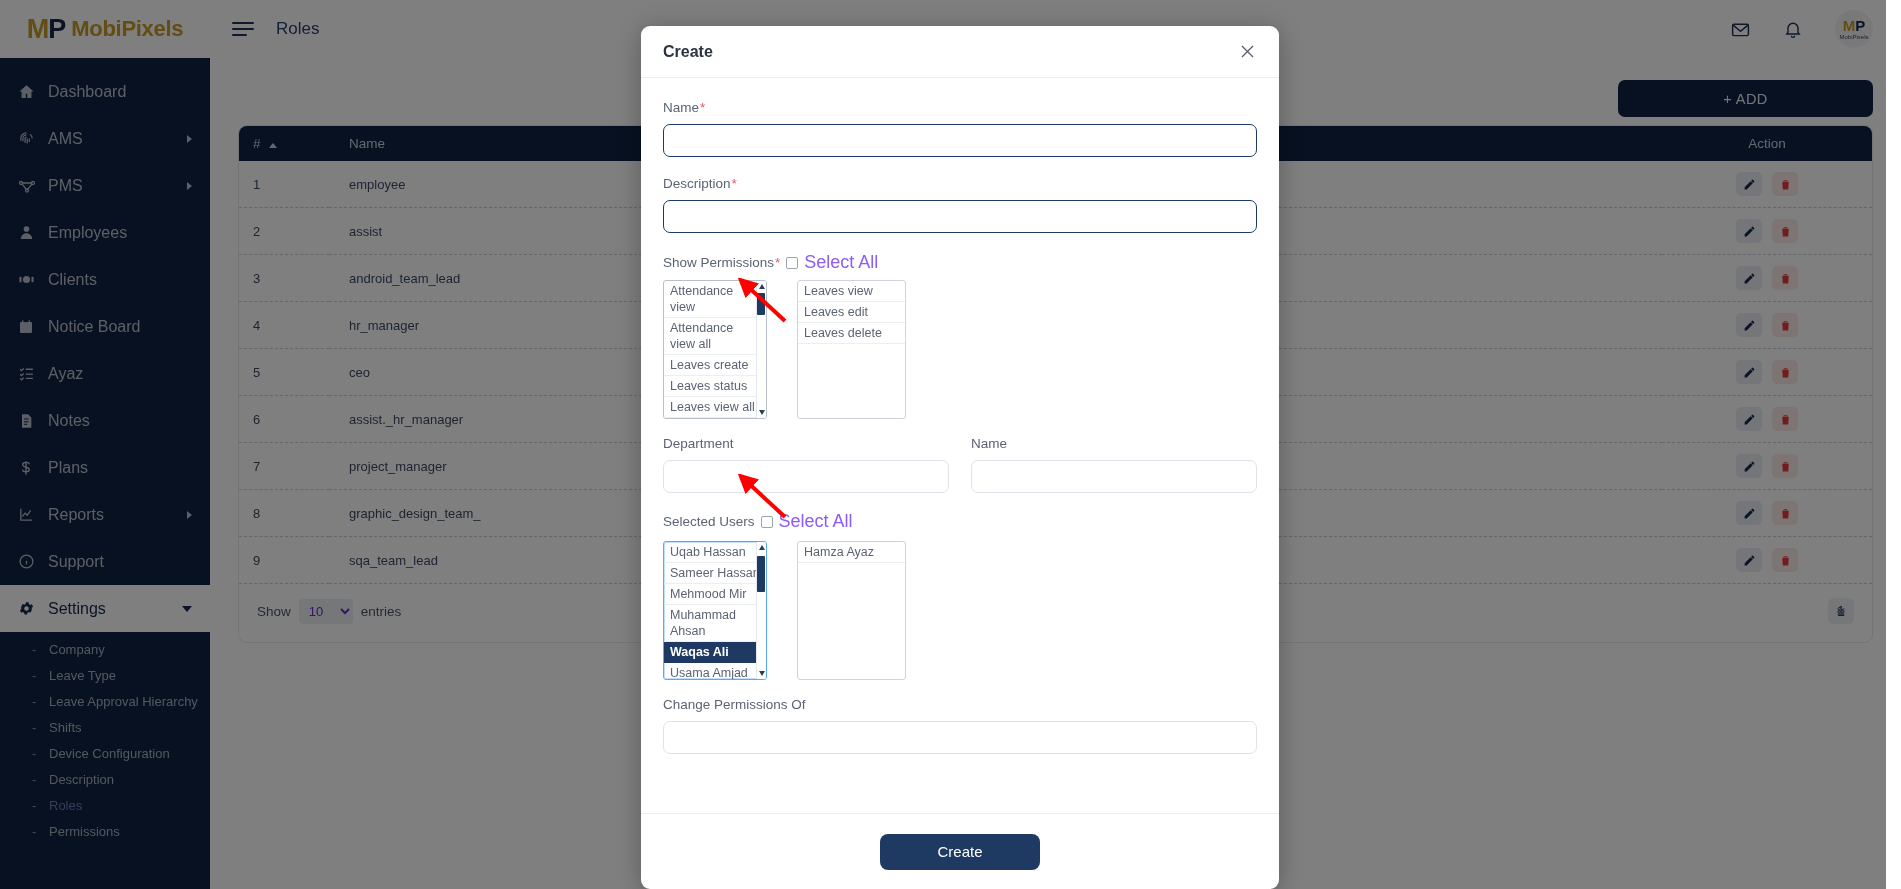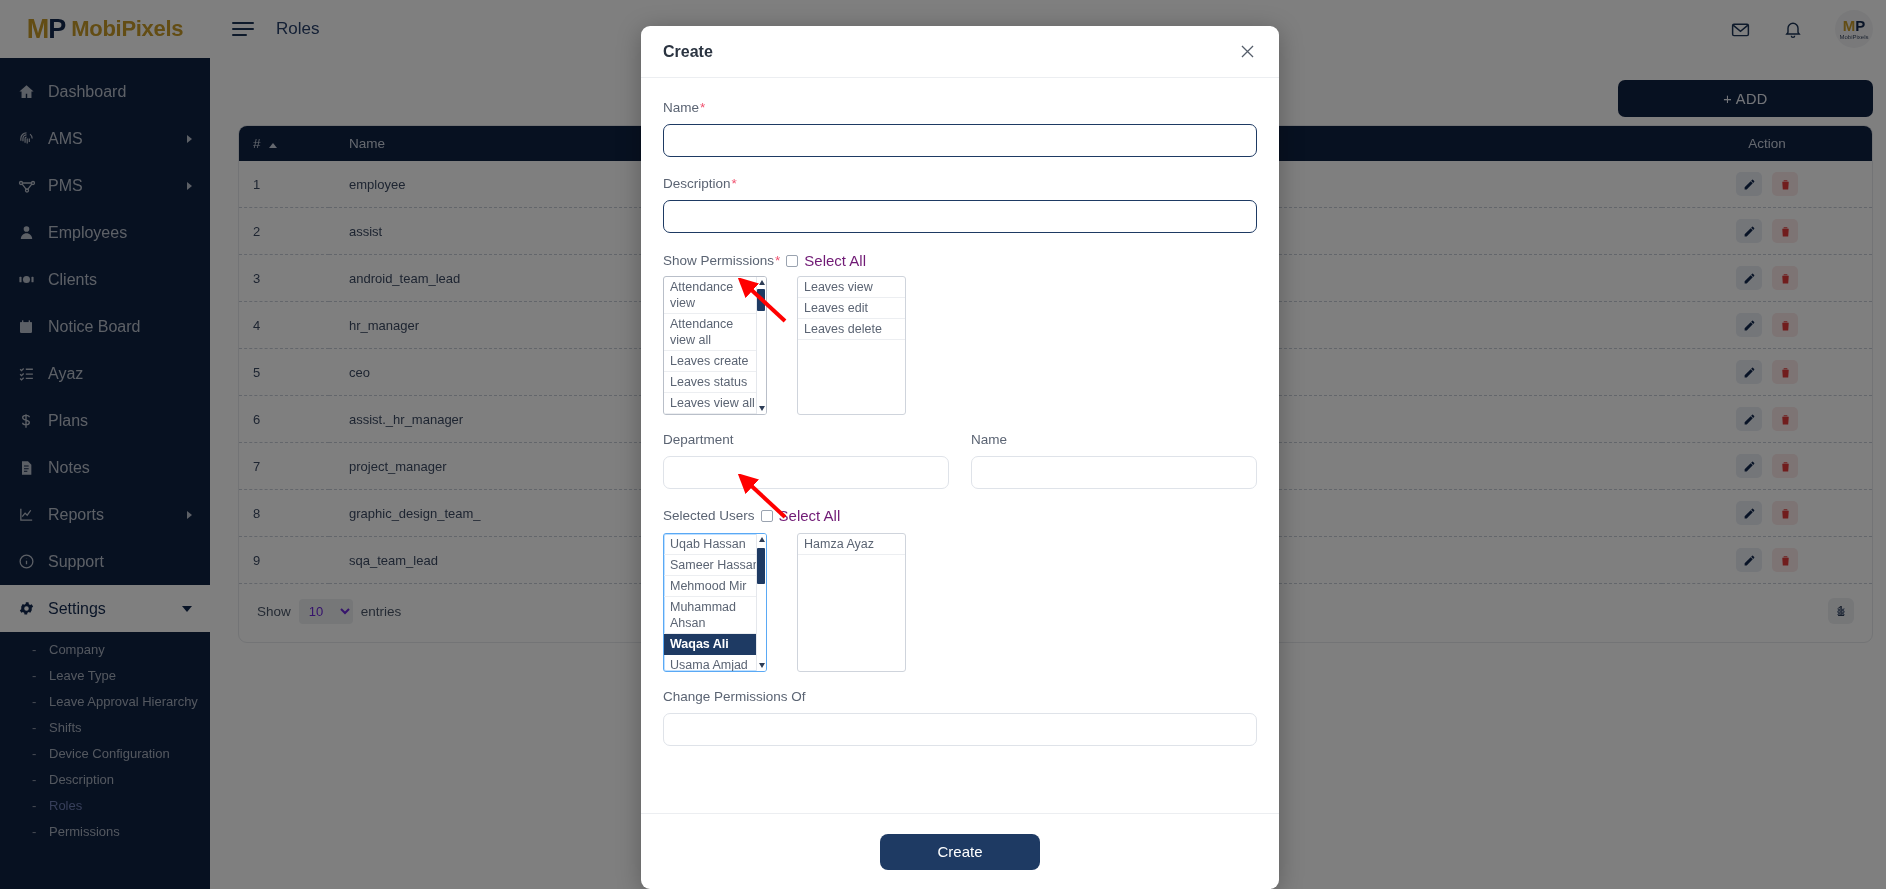--- a/index.html
+++ b/index.html
@@ -219,21 +219,21 @@
   }
   .inp.plain { border: 1px solid #dfe3e9; }
   .group { margin-bottom: 19px; }
 
   .chk {
     width: 12px; height: 12px;
     border: 1px solid #9aa3b0; border-radius: 2px;
     background: #fff; display: inline-block;
     margin: 0 6px 0 6px; cursor: pointer; vertical-align: -1px;
   }
-  .sel-all-txt { font-size: 15px; color: #701a75; }
+  .sel-all-txt { font-size: 18px; color: #8b5cf6; }
 
   .dual { display: flex; gap: 30px; }
   .listbox {
     width: 104px; height: 139px;
     border: 1px solid #cfd4dc; border-radius: 3px;
     background: #fff; overflow: hidden; position: relative;
   }
   .listbox.src { width: 104px; border-color: #b9bfc9; }
   .listbox.wide { width: 109px; }
   .lb-inner { padding: 0; }
@@ -381,35 +381,35 @@
         <span class="ic">
           <svg width="17" height="17" viewBox="0 0 24 24" fill="none" stroke="currentColor" stroke-width="1.8">
               <path d="M3 6l2 2 3-3M3 13l2 2 3-3M3 19l2 2 3-3M11 6h10M11 13h10M11 19h10"></path>
             </svg>
         </span>
         <span class="lbl">Ayaz</span>
       </div>
 
       <div class="nav-item">
         <span class="ic">
-          <svg width="16" height="16" viewBox="0 0 24 24" fill="none" stroke="currentColor" stroke-width="2">
-              <path d="M12 2v20M17 6.5c0-2-2.2-3-5-3s-5 1-5 3.3S9 10 12 10.6s5 1.2 5 3.5-2.2 3.4-5 3.4-5-1.2-5-3"></path>
-            </svg>
-        </span>
-        <span class="lbl">Plans</span>
-      </div>
-
-      <div class="nav-item">
-        <span class="ic">
           <svg width="16" height="16" viewBox="0 0 24 24" fill="currentColor">
               <path d="M6 2h9l5 5v15H6z"></path>
               <path d="M9 9h7M9 13h7M9 17h5" stroke="#0f2243" stroke-width="1.6"></path>
             </svg>
         </span>
         <span class="lbl">Notes</span>
+      </div>
+
+      <div class="nav-item">
+        <span class="ic">
+          <svg width="16" height="16" viewBox="0 0 24 24" fill="none" stroke="currentColor" stroke-width="2">
+              <path d="M12 2v20M17 6.5c0-2-2.2-3-5-3s-5 1-5 3.3S9 10 12 10.6s5 1.2 5 3.5-2.2 3.4-5 3.4-5-1.2-5-3"></path>
+            </svg>
+        </span>
+        <span class="lbl">Plans</span>
       </div>
 
       <div class="nav-item">
         <span class="ic">
           <svg width="17" height="17" viewBox="0 0 24 24" fill="none" stroke="currentColor" stroke-width="1.8">
               <path d="M4 4v16h16"></path>
               <path d="M6 15l4-5 3 3 5-7"></path>
             </svg>
         </span>
         <span class="lbl">Reports</span>

